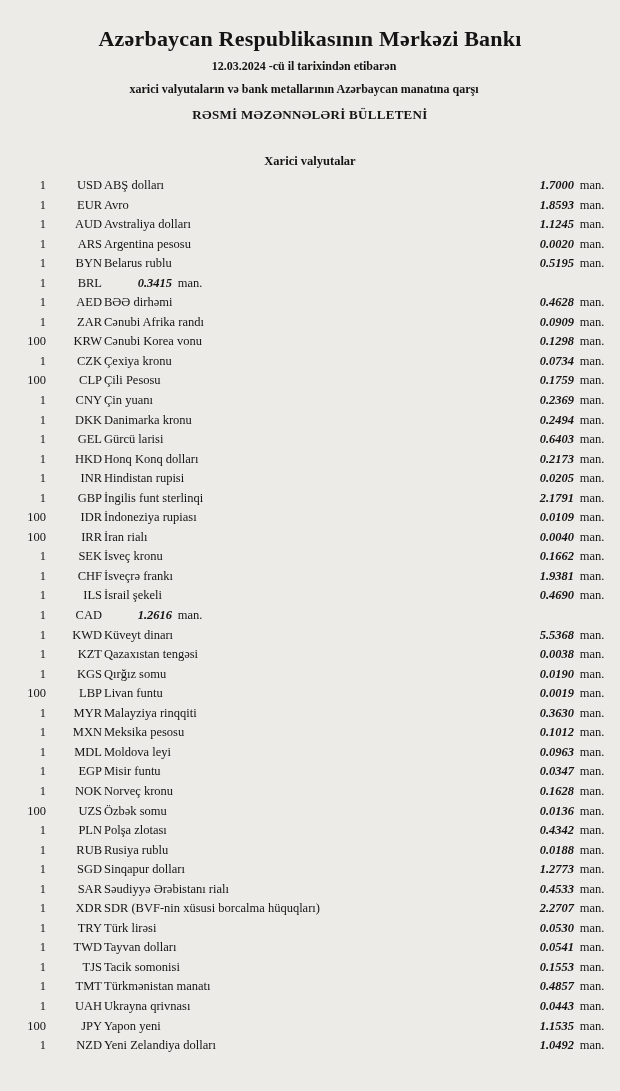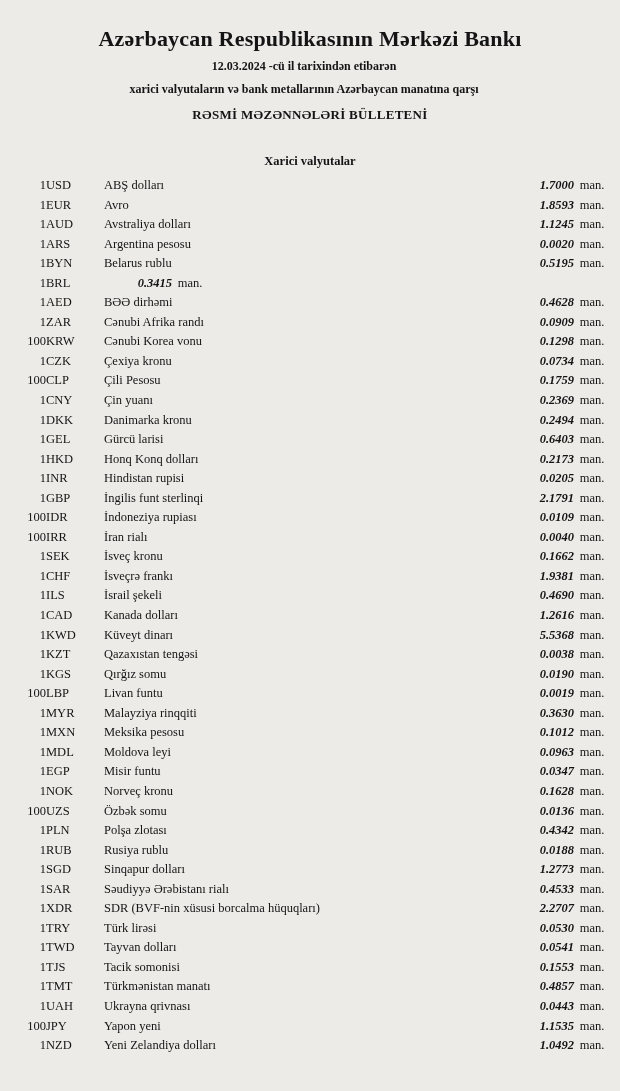--- a/index.html
+++ b/index.html
@@ -40,21 +40,21 @@
   .rates { width: 100%; }
   .row {
     display: flex;
     height: 19.55px;
     line-height: 19.55px;
     font-size: 12.5px;
     padding-right: 10px;
     white-space: nowrap;
   }
   .qty   { width: 46px; text-align: right; flex: none; }
-  .code  { width: 56px; text-align: left; flex: none; }
+  .code  { width: 56px; text-align: right; flex: none; }
   .name  { flex: 1 1 auto; text-align: left; padding-left: 2px; overflow: hidden; }
   .rate  { width: 70px; text-align: right; flex: none; font-weight: bold; font-style: italic; }
   .unit  { width: 36px; text-align: center; flex: none; }
 </style>
 </head>
 <body>
 
 <div class="page">
   <div class="header">
     <h1 class="title">Azərbaycan Respublikasının Mərkəzi Bankı</h1>
@@ -215,21 +215,20 @@
       <div class="row">
         <span class="qty">1</span>
         <span class="code">ILS</span>
         <span class="name">İsrail şekeli</span>
         <span class="rate">0.4690</span>
         <span class="unit">man.</span>
       </div>
       <div class="row">
         <span class="qty">1</span>
         <span class="code">CAD</span>
-        <span class="name">Kanada dolları</span>
         <span class="rate">1.2616</span>
         <span class="unit">man.</span>
       </div>
       <div class="row">
         <span class="qty">1</span>
         <span class="code">KWD</span>
         <span class="name">Küveyt dinarı</span>
         <span class="rate">5.5368</span>
         <span class="unit">man.</span>
       </div>

